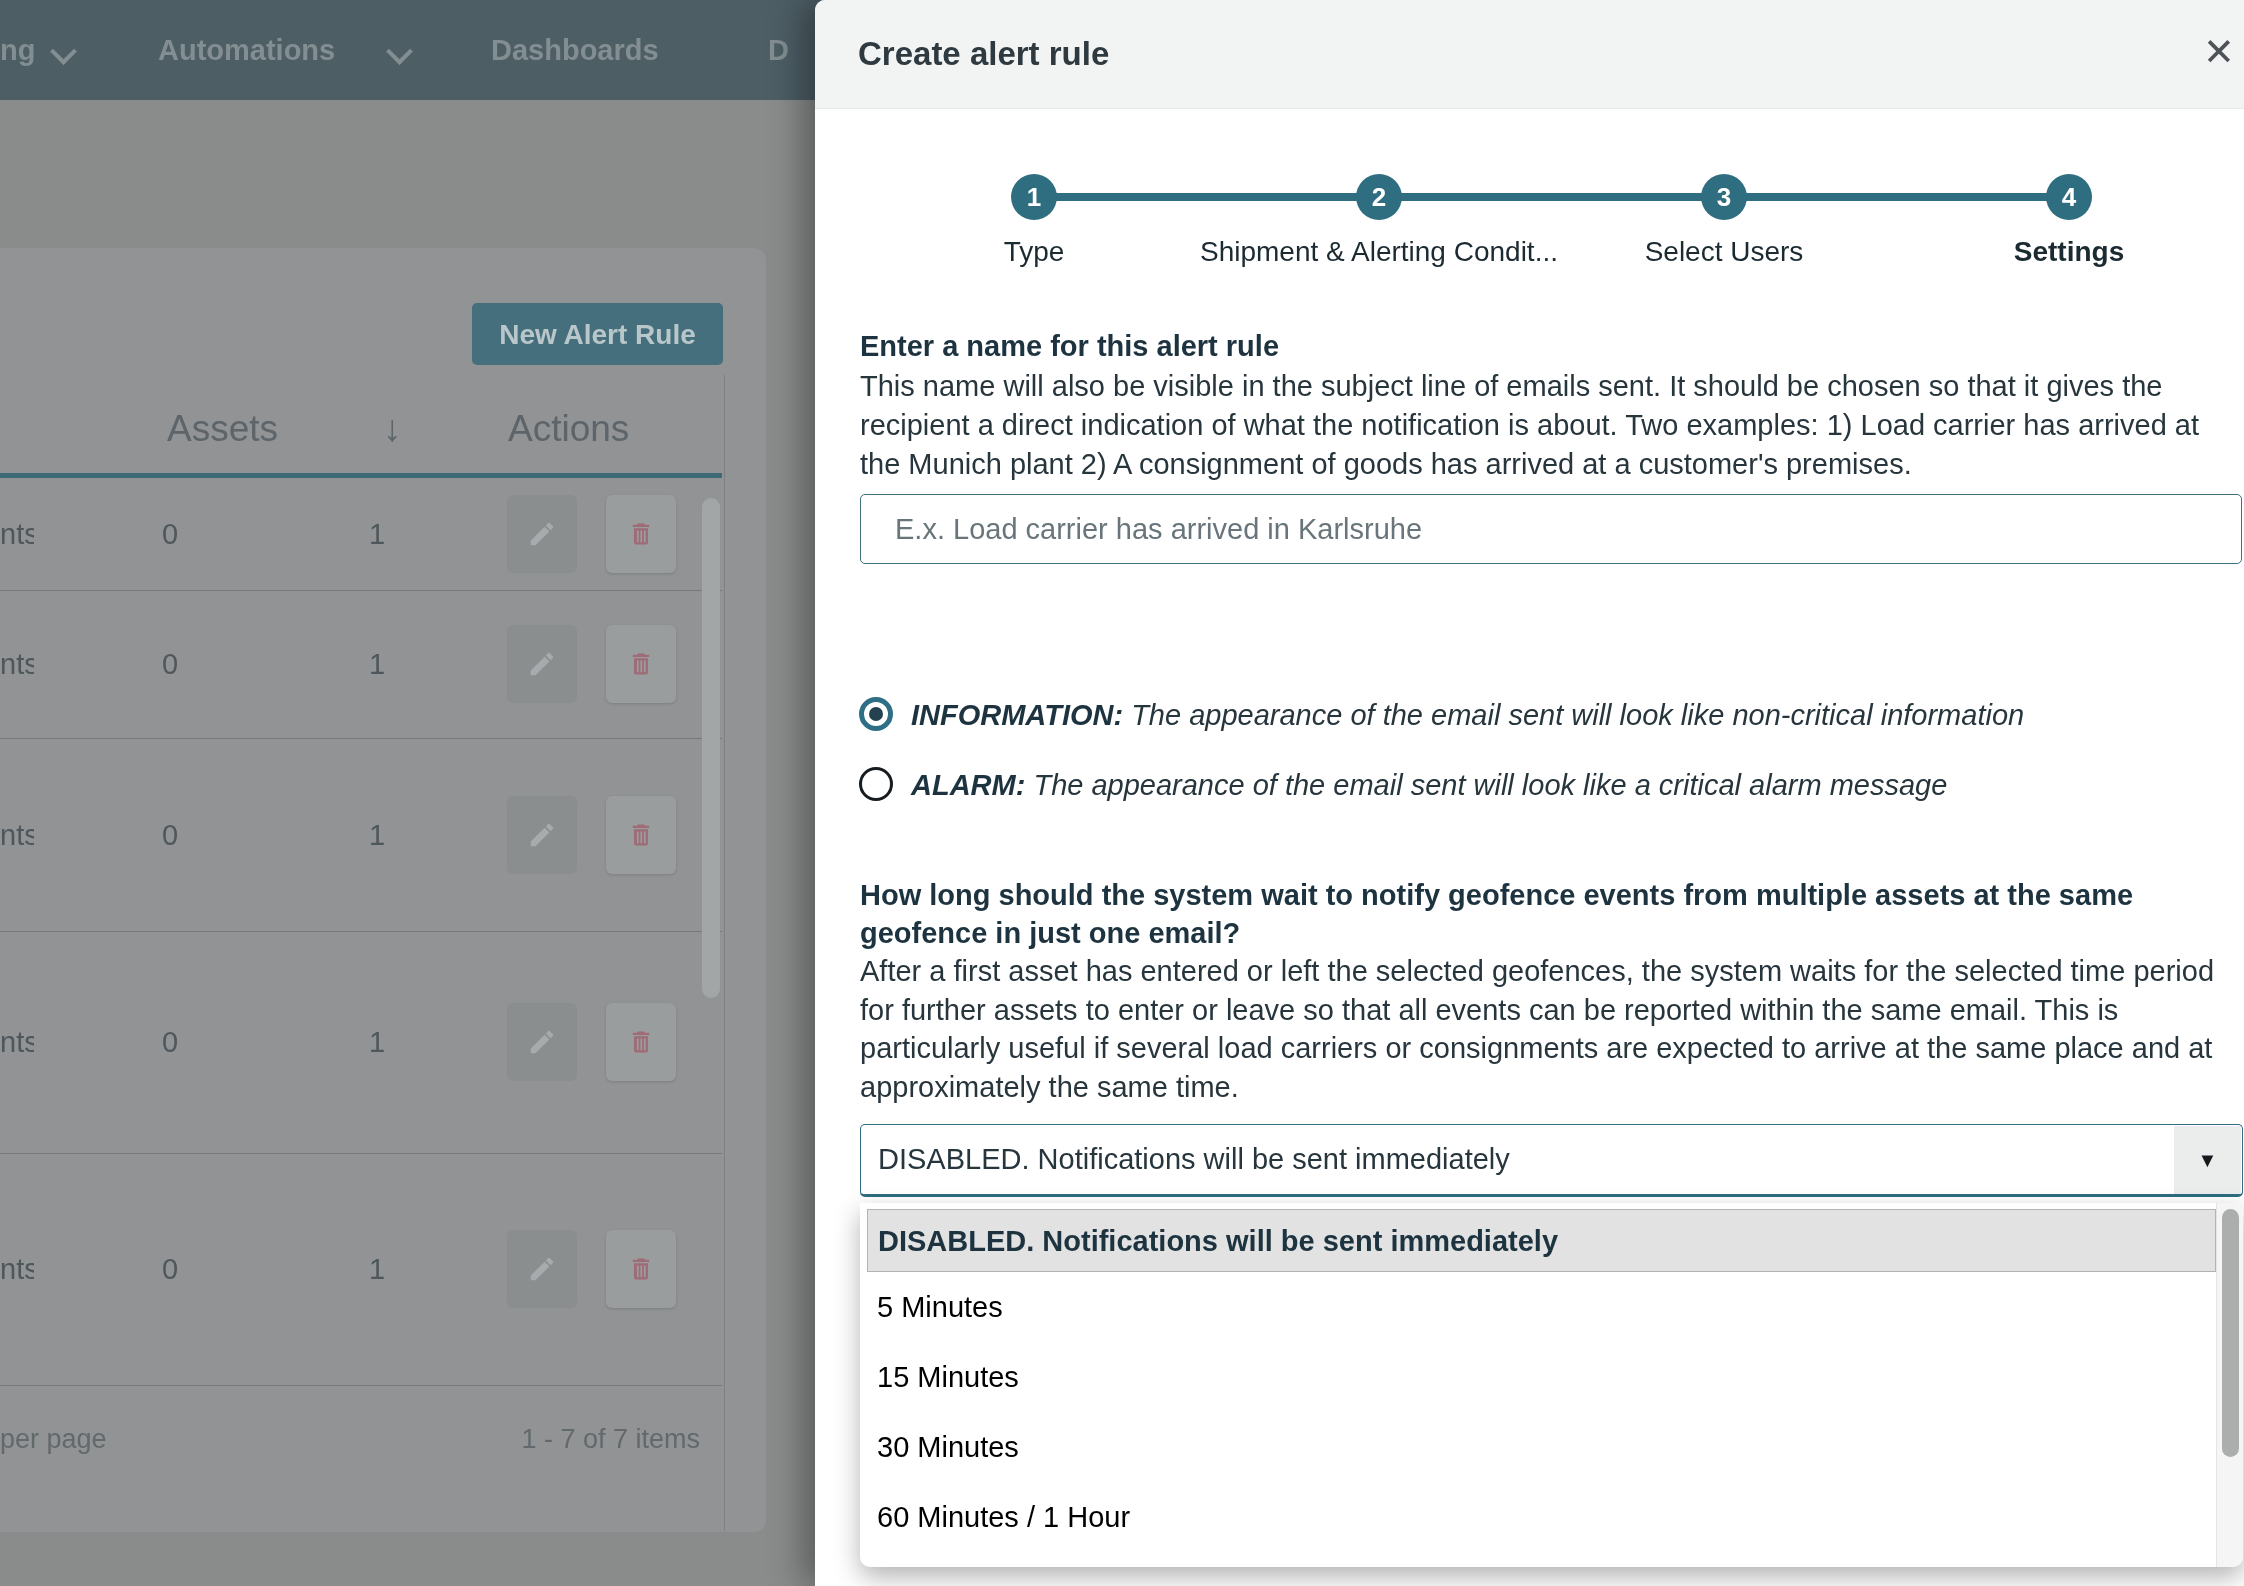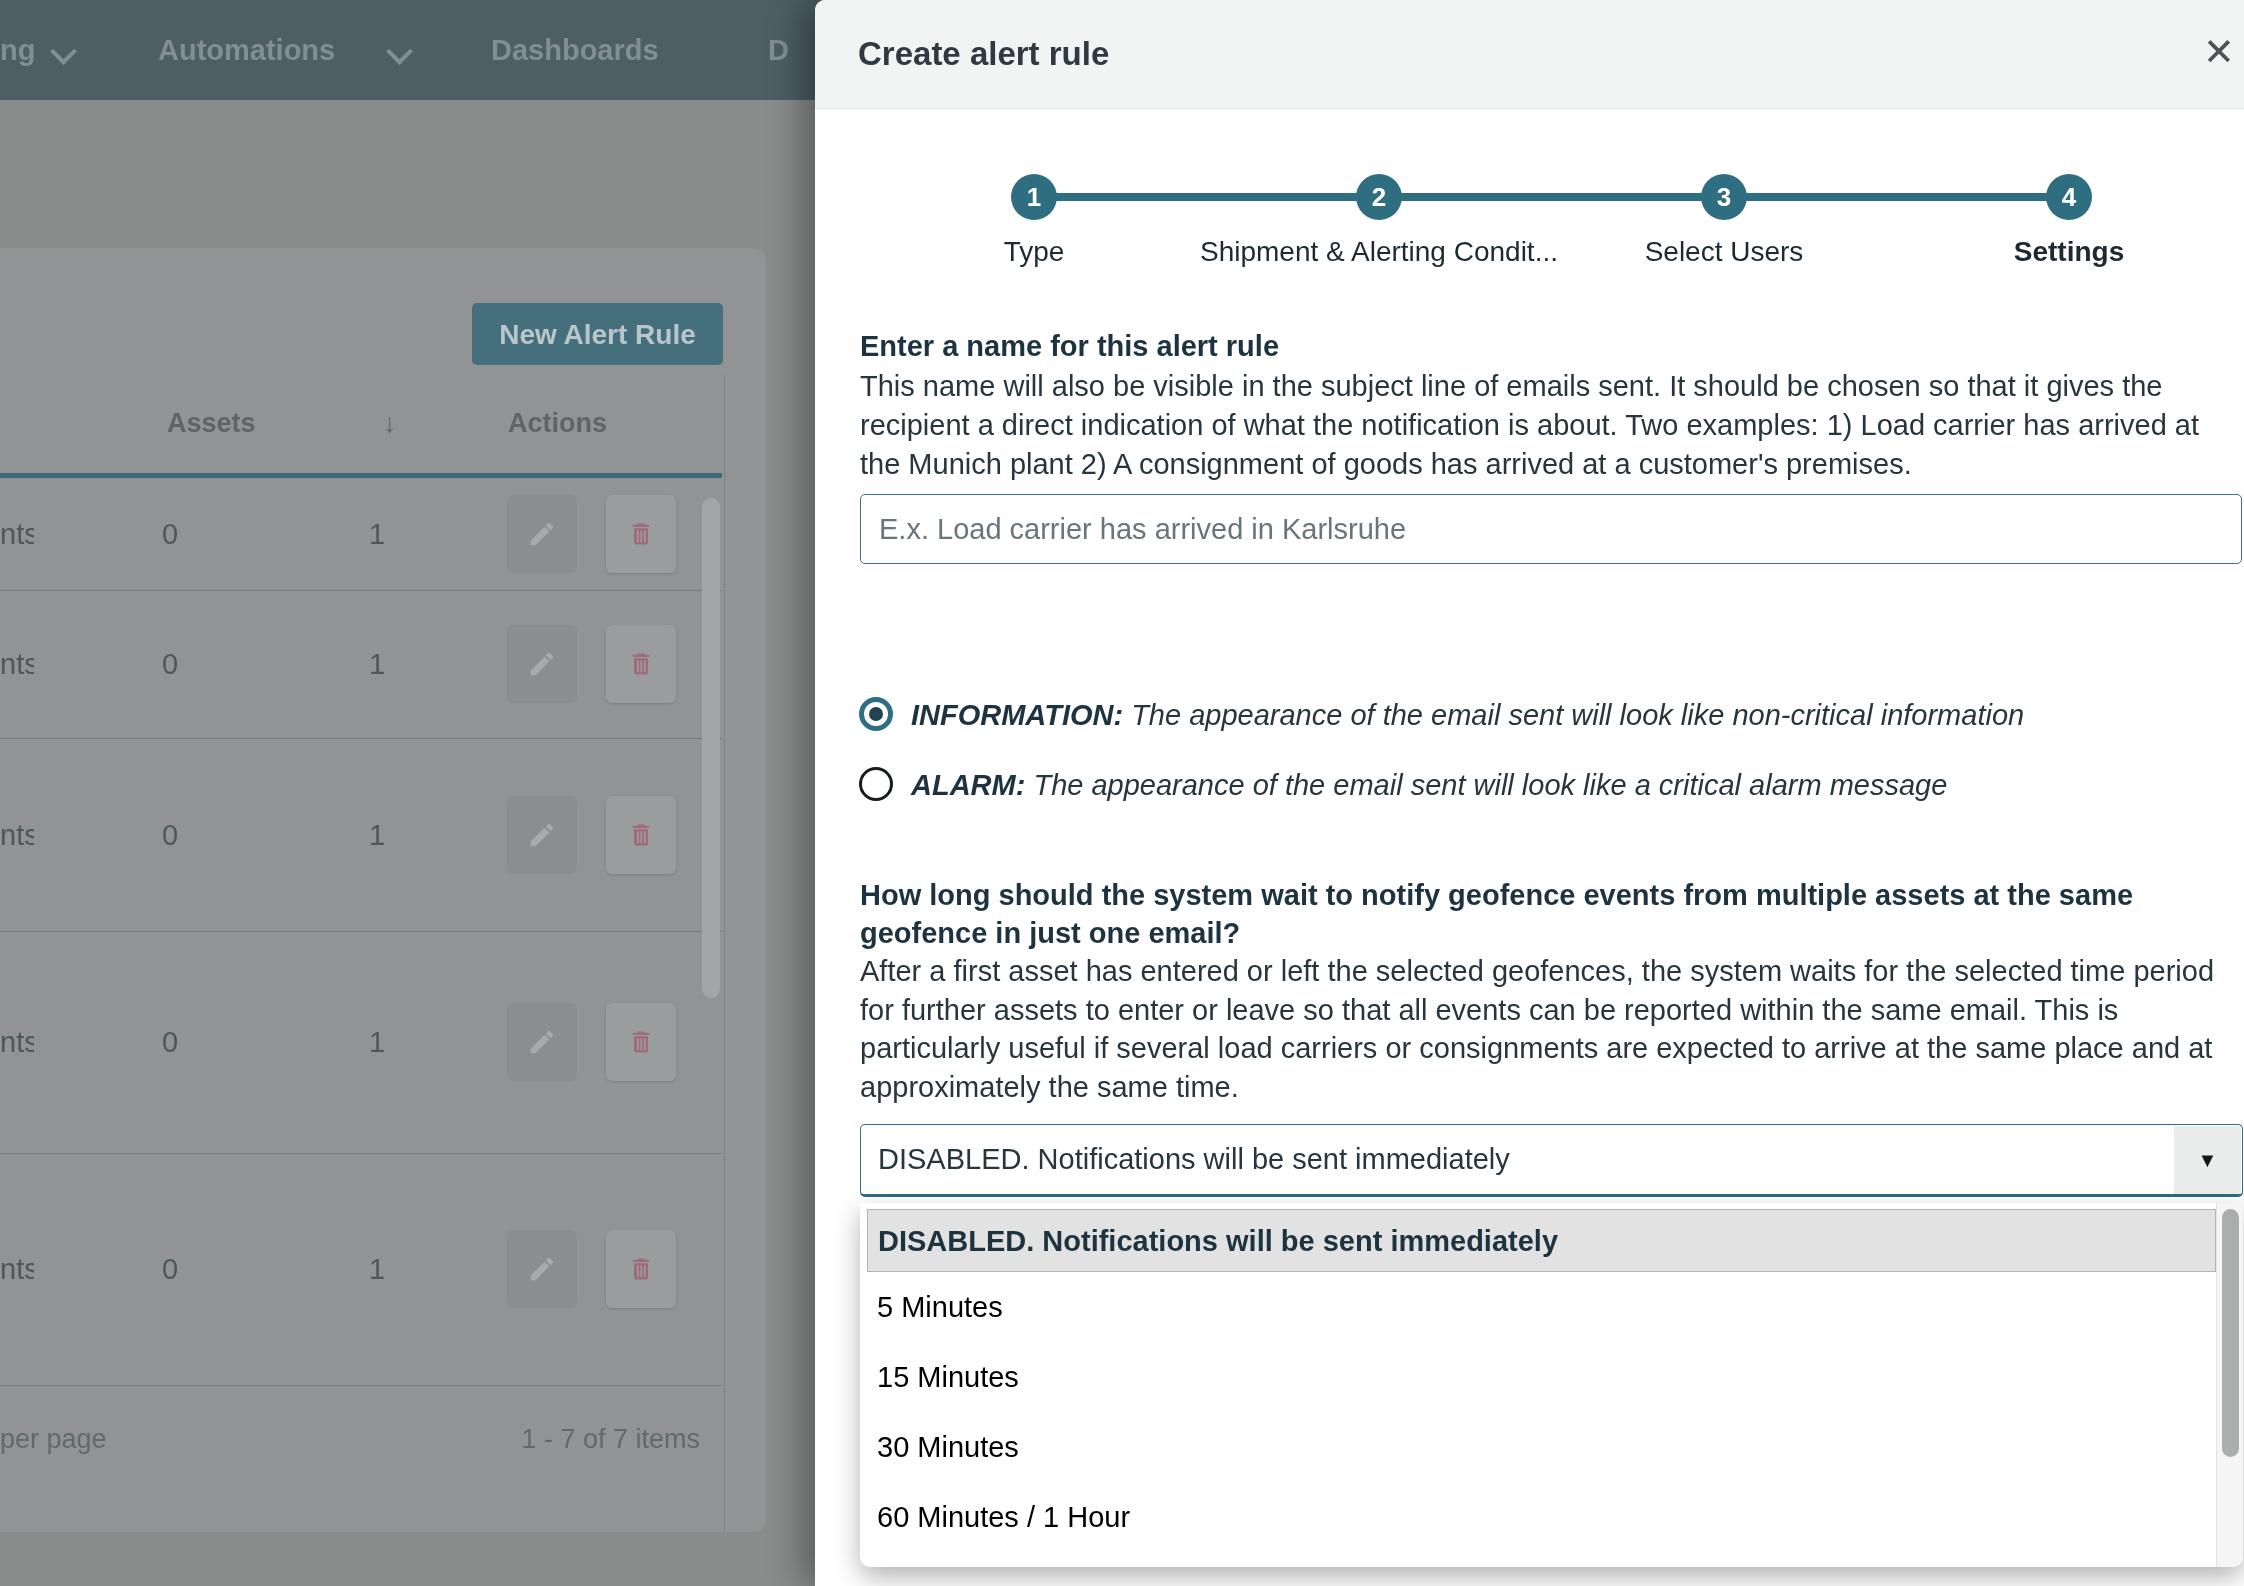--- a/index.html
+++ b/index.html
@@ -15,21 +15,21 @@
   #bg-layer{position:absolute;inset:0;}
   .topnav{left:0;top:0;width:2244px;height:100px;background:#4d5e65;}
   .nav-item{position:absolute;top:0;height:100px;line-height:100px;
     font-size:29px;font-weight:700;color:#828e92;white-space:nowrap;}
   .chev{position:absolute;top:42px;width:15px;height:15px;
     border-left:4px solid #828e92;border-bottom:4px solid #828e92;
     transform:rotate(-45deg);}
   .bg-card{left:-24px;top:248px;width:790px;height:1284px;background:#919394;border-radius:12px;}
   .btn-new{left:472px;top:303px;width:251px;height:62px;background:#456f7d;border-radius:5px;
     color:#b9c6ca;font-size:28px;font-weight:700;text-align:center;line-height:62px;border:none;cursor:pointer;}
-  .th{position:absolute;top:408px;font-size:27px;font-weight:700;color:#5d656a;}
+  .th{position:absolute;top:408px;font-size:37px;font-weight:400;color:#5d656a;}
   .teal-rule{left:0;top:473px;width:722px;height:5px;background:#3c6b77;}
   .t-row{position:absolute;left:0;width:722px;border-bottom:1px solid #747a7c;}
   .t-row .cell{position:absolute;top:50%;transform:translateY(-50%);
     font-size:29px;color:#4e575b;}
   .cell-name{left:0;width:34px;overflow:hidden;}
   .cell-assets{left:140px;width:60px;text-align:center;}
   .cell-count{left:347px;width:60px;text-align:center;}
   .act-btn{position:absolute;top:50%;transform:translateY(-50%);
     width:70px;height:78px;border-radius:6px;border:none;cursor:pointer;
     display:flex;align-items:center;justify-content:center;}
@@ -54,21 +54,21 @@
   .step-circle{position:absolute;top:174px;width:46px;height:46px;border-radius:50%;background:#2f6e80;
     color:#ffffff;font-size:26px;font-weight:700;text-align:center;line-height:46px;}
   .step-label{position:absolute;top:236px;transform:translateX(-50%);
     font-size:28px;color:#1c2a32;white-space:nowrap;}
   .step-label.active{font-weight:700;}
 
   .h-bold{position:absolute;left:45px;font-size:29px;font-weight:700;color:#1d3340;line-height:38px;}
   .para{position:absolute;left:45px;width:1382px;font-size:29px;color:#27353d;line-height:39px;}
 
   .name-input{position:absolute;left:45px;top:494px;width:1382px;height:70px;box-sizing:border-box;
-    border:1px solid #40707f;border-radius:5px;padding:0 18px;font-size:29px;color:#4c1d95;
+    border:1px solid #40707f;border-radius:5px;padding:0 34px;font-size:29px;color:#4c1d95;
     font-family:"Liberation Sans", sans-serif;background:#fff;}
   .name-input::placeholder{color:#68757b;opacity:1;}
 
   .radio-row{position:absolute;left:44px;width:1380px;height:40px;font-style:italic;}
   .radio-outer{position:absolute;left:0;top:2px;width:34px;height:34px;box-sizing:border-box;border-radius:50%;
     border:5px solid #2e6f85;background:#fff;display:flex;align-items:center;justify-content:center;cursor:pointer;}
   .radio-outer.off{border:3px solid #171c20;}
   .radio-dot{width:14px;height:14px;border-radius:50%;background:#23414e;}
   .radio-text{position:absolute;left:52px;top:0;font-size:29px;color:#27353d;line-height:40px;white-space:nowrap;}
   .radio-text b{color:#1d3340;}

